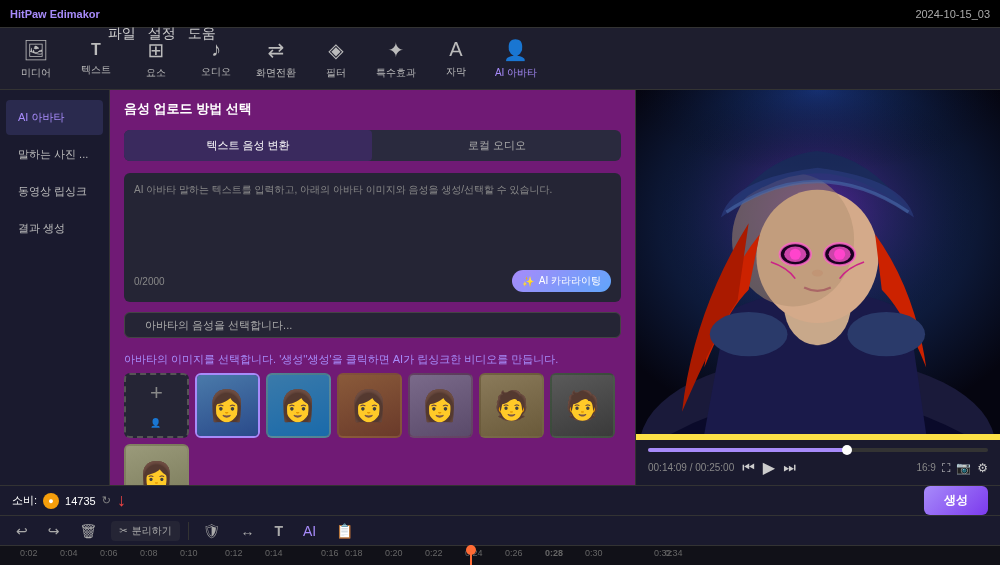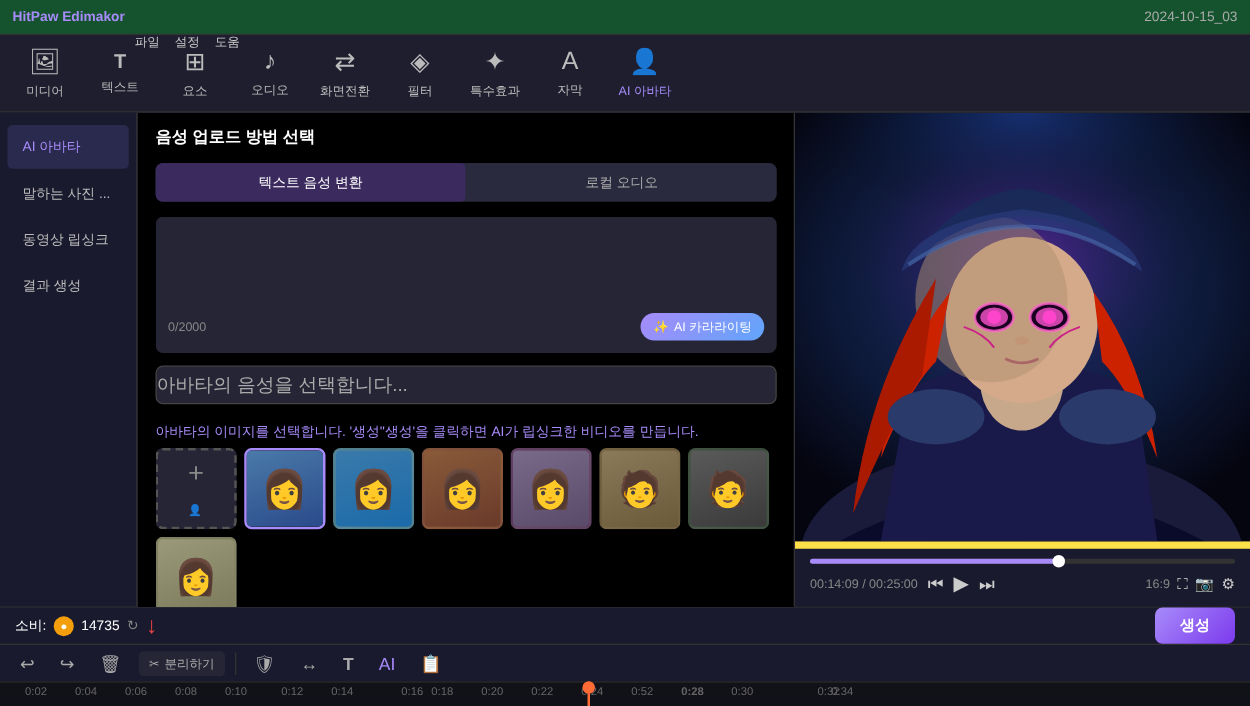--- a/index.html
+++ b/index.html
@@ -1,58 +1,58 @@
 <!DOCTYPE html>
 <html><head>
   <meta charset="utf-8">
   <style>
     * { margin: 0; padding: 0; box-sizing: border-box; }
     body { width: 1000px; height: 565px; overflow: hidden; background: #1a1a2e; font-family: 'Malgun Gothic', Arial, sans-serif; color: #fff; font-size: 12px; }
 
     
-    .titlebar { height: 28px; background: #14532d; display: flex; align-items: center; justify-content: space-between; padding: 0 10px; border-bottom: 1px solid #333; }
+    .titlebar { height: 28px; background: #000000; display: flex; align-items: center; justify-content: space-between; padding: 0 10px; border-bottom: 1px solid #333; }
     .titlebar-left { display: flex; align-items: center; gap: 8px; }
     .titlebar-logo { color: #a78bfa; font-size: 11px; font-weight: bold; }
-    .titlebar-menu { display: flex; gap: 12px; font-size: 10px; color: #ccc; margin-top: 40px; }
+    .titlebar-menu { display: flex; gap: 12px; font-size: 14px; color: #ccc; margin-top: 40px; }
     .titlebar-menu span { cursor: pointer; }
     .titlebar-date { font-size: 11px; color: #aaa; }
 
     
     .toolbar { height: 62px; background: #1e1e2e; display: flex; align-items: center; padding: 0 8px; gap: 4px; border-bottom: 1px solid #333; }
     .toolbar-item { display: flex; flex-direction: column; align-items: center; justify-content: center; width: 56px; height: 52px; border-radius: 6px; cursor: pointer; gap: 4px; font-size: 10px; color: #bbb; }
     .toolbar-item.active { color: #a78bfa; }
     .toolbar-icon { font-size: 20px; }
     .toolbar-item.active .toolbar-icon { color: #a78bfa; }
 
     
     .main { display: flex; height: calc(565px - 28px - 62px - 80px); }
 
     
     .sidebar { width: 110px; background: #1a1a2e; border-right: 1px solid #333; padding: 8px 0; }
     .sidebar-item { padding: 10px 12px; cursor: pointer; font-size: 11px; color: #bbb; border-radius: 4px; margin: 2px 6px; }
     .sidebar-item.active { background: #2a2a4e; color: #a78bfa; }
 
     
-    .content { flex: 1; background: #000000; padding: 10px 14px; overflow-y: auto; }
+    .content { flex: 1; background: #701a75; padding: 10px 14px; overflow-y: auto; }
     .section-title { font-size: 13px; font-weight: bold; color: #fff; margin-bottom: 12px; }
 
     
     .upload-tabs { display: flex; gap: 1px; margin-bottom: 12px; border-radius: 6px; overflow: hidden; background: #2a2a3e; }
     .upload-tab { flex: 1; padding: 8px 12px; text-align: center; font-size: 11px; cursor: pointer; color: #aaa; }
     .upload-tab.active { background: #3a2a5e; color: #fff; border-radius: 4px; }
 
     
     .text-area-wrapper { background: #252535; border-radius: 6px; padding: 10px; margin-bottom: 10px; position: relative; }
     .text-area { width: 100%; height: 60px; background: transparent; border: none; color: #ccc; font-size: 11px; resize: none; outline: none; font-family: inherit; }
     .text-area-footer { display: flex; justify-content: space-between; align-items: center; margin-top: 4px; }
     .char-count { font-size: 10px; color: #888; }
     .ai-color-btn { background: linear-gradient(135deg, #a78bfa, #60a5fa); border: none; border-radius: 14px; color: #fff; font-size: 10px; padding: 4px 10px; cursor: pointer; display: flex; align-items: center; gap: 4px; }
 
     
-    .voice-select { width: 100%; background: #252535; border: 1px solid #444; color: #aaa; padding: 6px 0; border-radius: 6px; font-size: 15px; cursor: pointer; margin-bottom: 14px; appearance: none; }
+    .voice-select { width: 100%; background: #252535; border: 1px solid #444; color: #aaa; padding: 6px 20px; border-radius: 6px; font-size: 11px; cursor: pointer; margin-bottom: 14px; appearance: none; }
 
     
     .avatar-section-title { font-size: 11px; color: #ccc; margin-bottom: 10px; }
     .avatar-section-title span { color: #a78bfa; }
     .avatar-grid { display: flex; flex-wrap: wrap; gap: 6px; margin-bottom: 10px; }
     .avatar-item { width: 65px; height: 65px; border-radius: 6px; overflow: hidden; cursor: pointer; border: 2px solid transparent; background: #252535; display: flex; align-items: center; justify-content: center; position: relative; }
     .avatar-item.selected { border-color: #a78bfa; }
     .avatar-item.add-new { border: 2px dashed #555; color: #888; font-size: 22px; }
 
     
@@ -172,20 +172,21 @@
       <div class="upload-tab active">
         <span>텍스트 음성 변환</span>
       </div>
       <div class="upload-tab">
         <span>로컬 오디오</span>
       </div>
     </div>
 
     
     <div class="text-area-wrapper">
+      <div style="font-size:10px;color:#888;margin-bottom:6px;">AI 아바타 말하는 텍스트를 입력하고, 아래의 아바타 이미지와 음성을 생성/선택할 수 있습니다.</div>
       <textarea class="text-area" placeholder="" style=""></textarea>
       <div class="text-area-footer">
         <span class="char-count">0/2000</span>
         <button class="ai-color-btn">
           <span>✨</span>
           <span>AI 카라라이팅</span>
         </button>
       </div>
     </div>
 
@@ -377,21 +378,21 @@
       <span class="tick" style="left:90px;">0:06</span>
       <span class="tick" style="left:130px;">0:08</span>
       <span class="tick" style="left:170px;">0:10</span>
       <span class="tick" style="left:215px;">0:12</span>
       <span class="tick" style="left:255px;">0:14</span>
       <span class="tick" style="left:311px;">0:16</span>
       <span class="tick" style="left:335px;">0:18</span>
       <span class="tick" style="left:375px;">0:20</span>
       <span class="tick" style="left:415px;">0:22</span>
       <span class="tick" style="left:455px;">0:24</span>
-      <span class="tick" style="left:495px;">0:52</span>
+      <span class="tick" style="left:495px;">0:26</span>
       <span class="tick" style="left:535px;font-weight:bold;">0:28</span>
       <span class="tick" style="left:575px;">0:30</span>
       <span class="tick" style="left:644px;">0:32</span>
       <span class="tick" style="left:655px;">0:34</span>
     </div>
   </div>
 
   <div style="height:32px;background:#111118;position:relative;">
 
     <div style="position:absolute;top:-18px;bottom:0;width:2px;background:#ff6b35;left:470px;z-index:10;">

